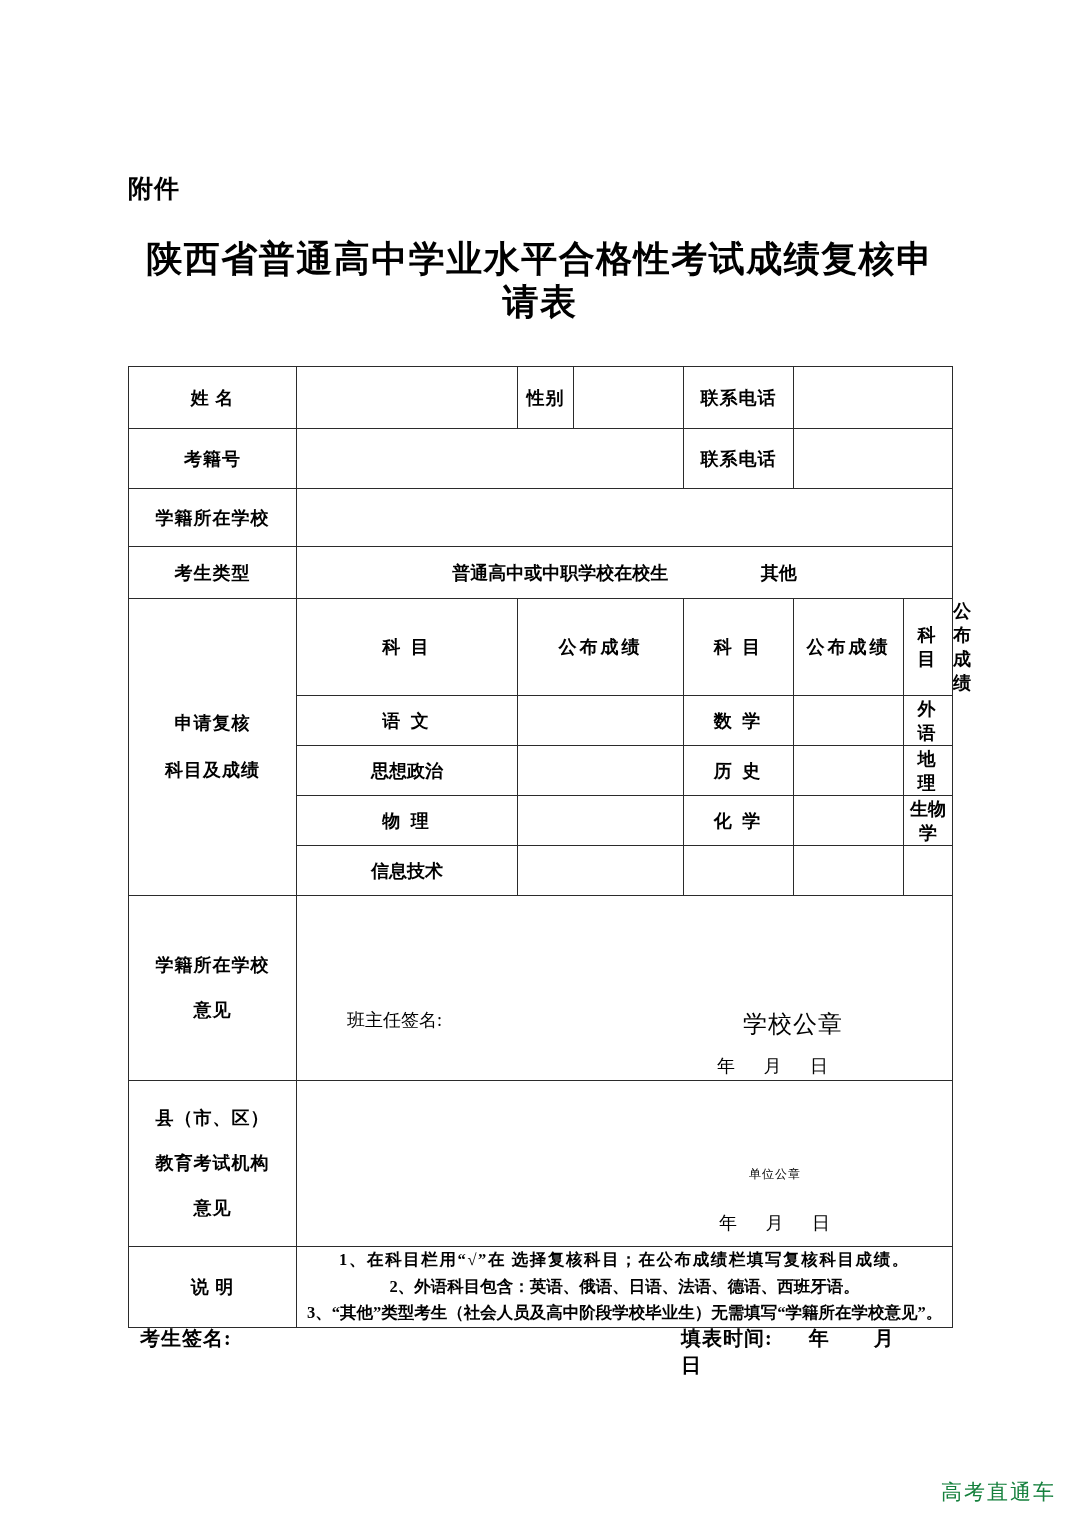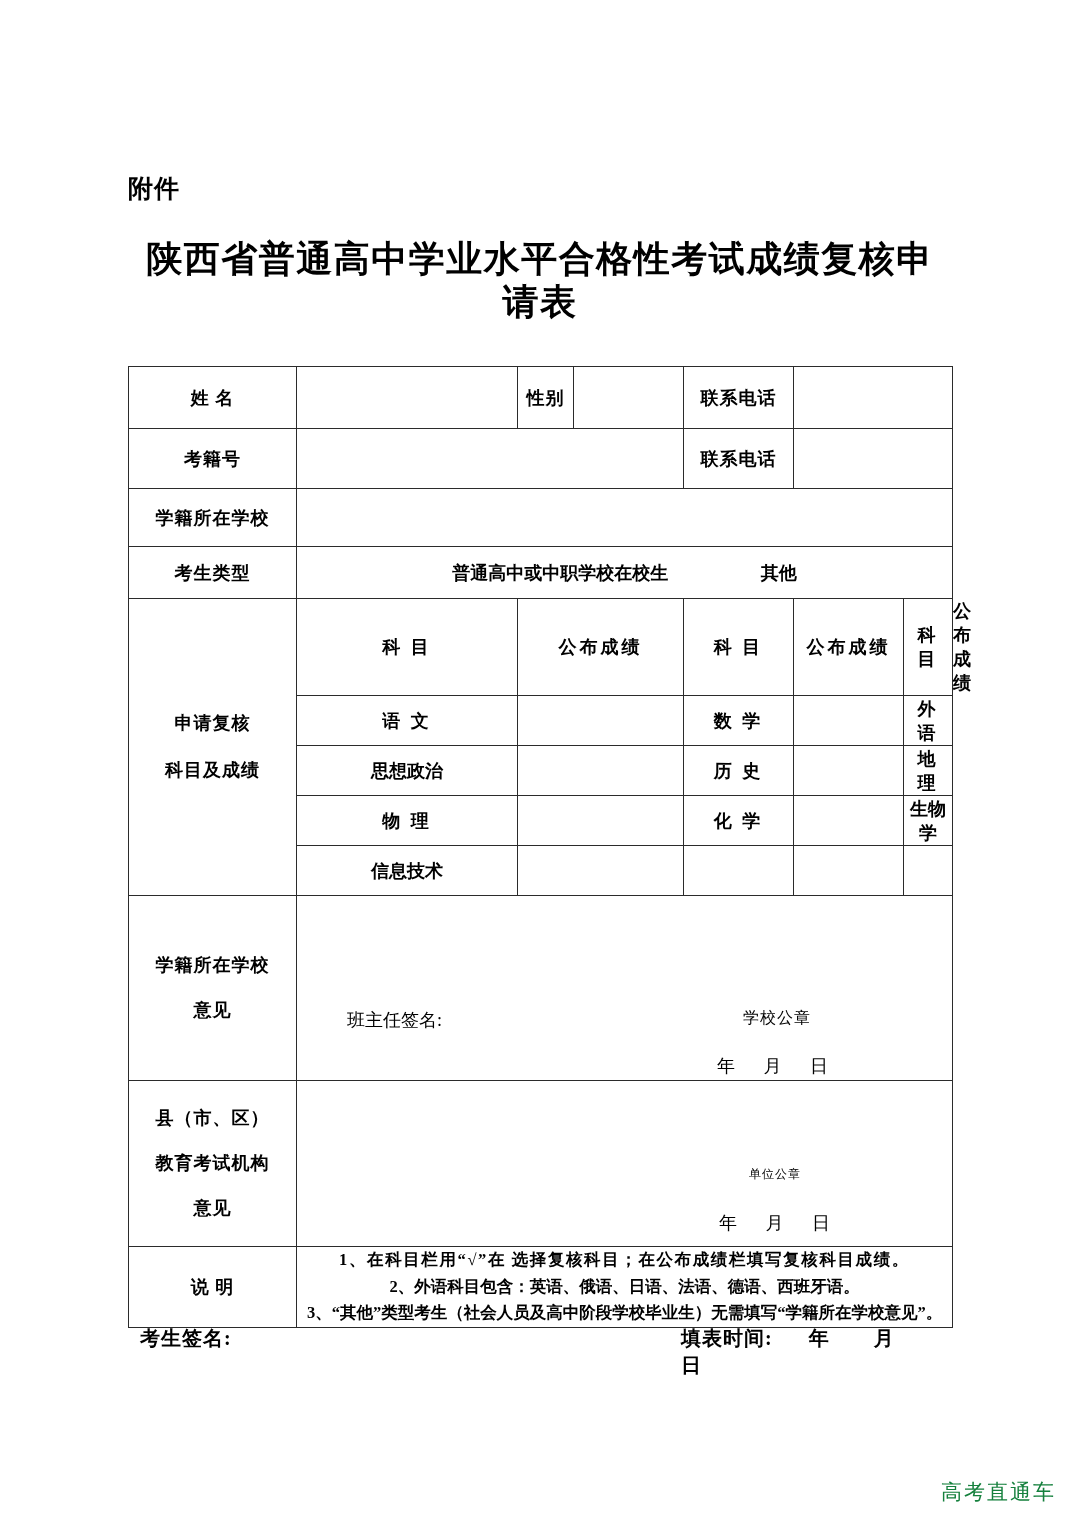--- a/index.html
+++ b/index.html
@@ -150,21 +150,21 @@
     left: 18px;
     top: 112px;
     font-size: 18px;
     font-weight: normal;
     margin-left: 32px;
   }
   .seal-school {
     position: absolute;
     left: 446px;
     top: 112px;
-    font-size: 16px;
+    font-size: 24px;
     font-weight: normal;
     letter-spacing: 1px;
   }
   .seal-unit {
     position: absolute;
     left: 452px;
     top: 85px;
     font-size: 12px;
     font-weight: normal;
     letter-spacing: 1px;

